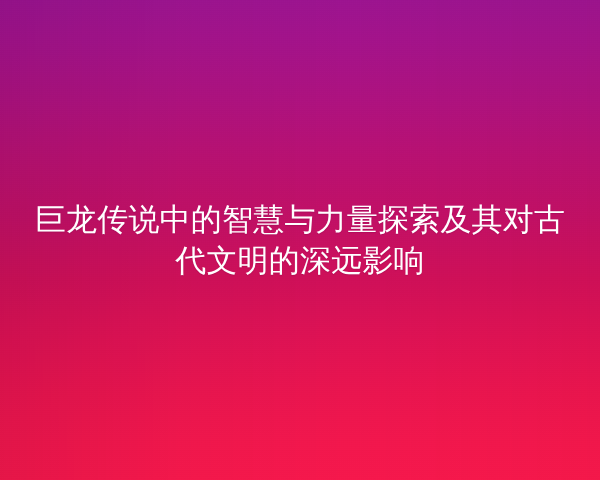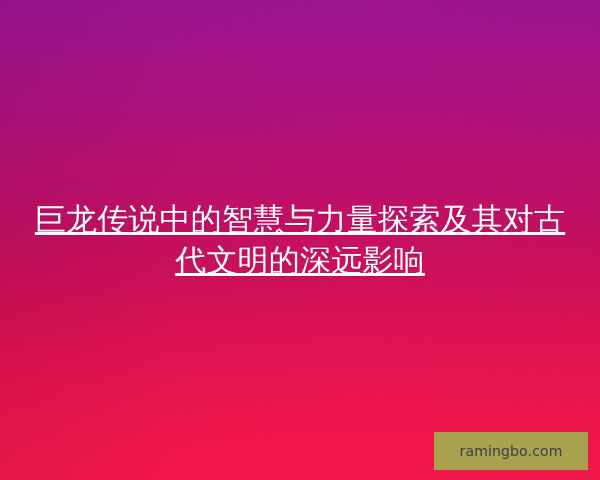--- a/index.html
+++ b/index.html
@@ -94,21 +94,20 @@
     width: 100%;
     text-align: center;
     color: #ffffff;
     font-family: "DejaVu Sans", "Liberation Sans", sans-serif;
     font-size: 31px;
     font-weight: 400;
     line-height: 41px;
     letter-spacing: 0.2px;
     text-shadow: 0 1px 1px rgba(90, 0, 60, 0.18);
     word-break: break-all;
-    text-decoration: underline;
   }
 
   
   .watermark {
     position: absolute;
     left: 434px;
     top: 432px;
     width: 154px;
     height: 38px;
     background: #a8a24f;
@@ -134,17 +133,14 @@
 <div class="canvas">
 
   <div class="bg-gradient"></div>
   <div class="bg-sheen"></div>
   <div class="bg-noise"></div>
 
   <div class="title-wrap">
     <h1 class="title">巨龙传说中的智慧与力量探索及其对古代文明的深远影响</h1>
   </div>
 
-  <div class="watermark">
-    <span class="watermark-text">ramingbo.com</span>
-  </div>
 
 </div>
 
 </body></html>

